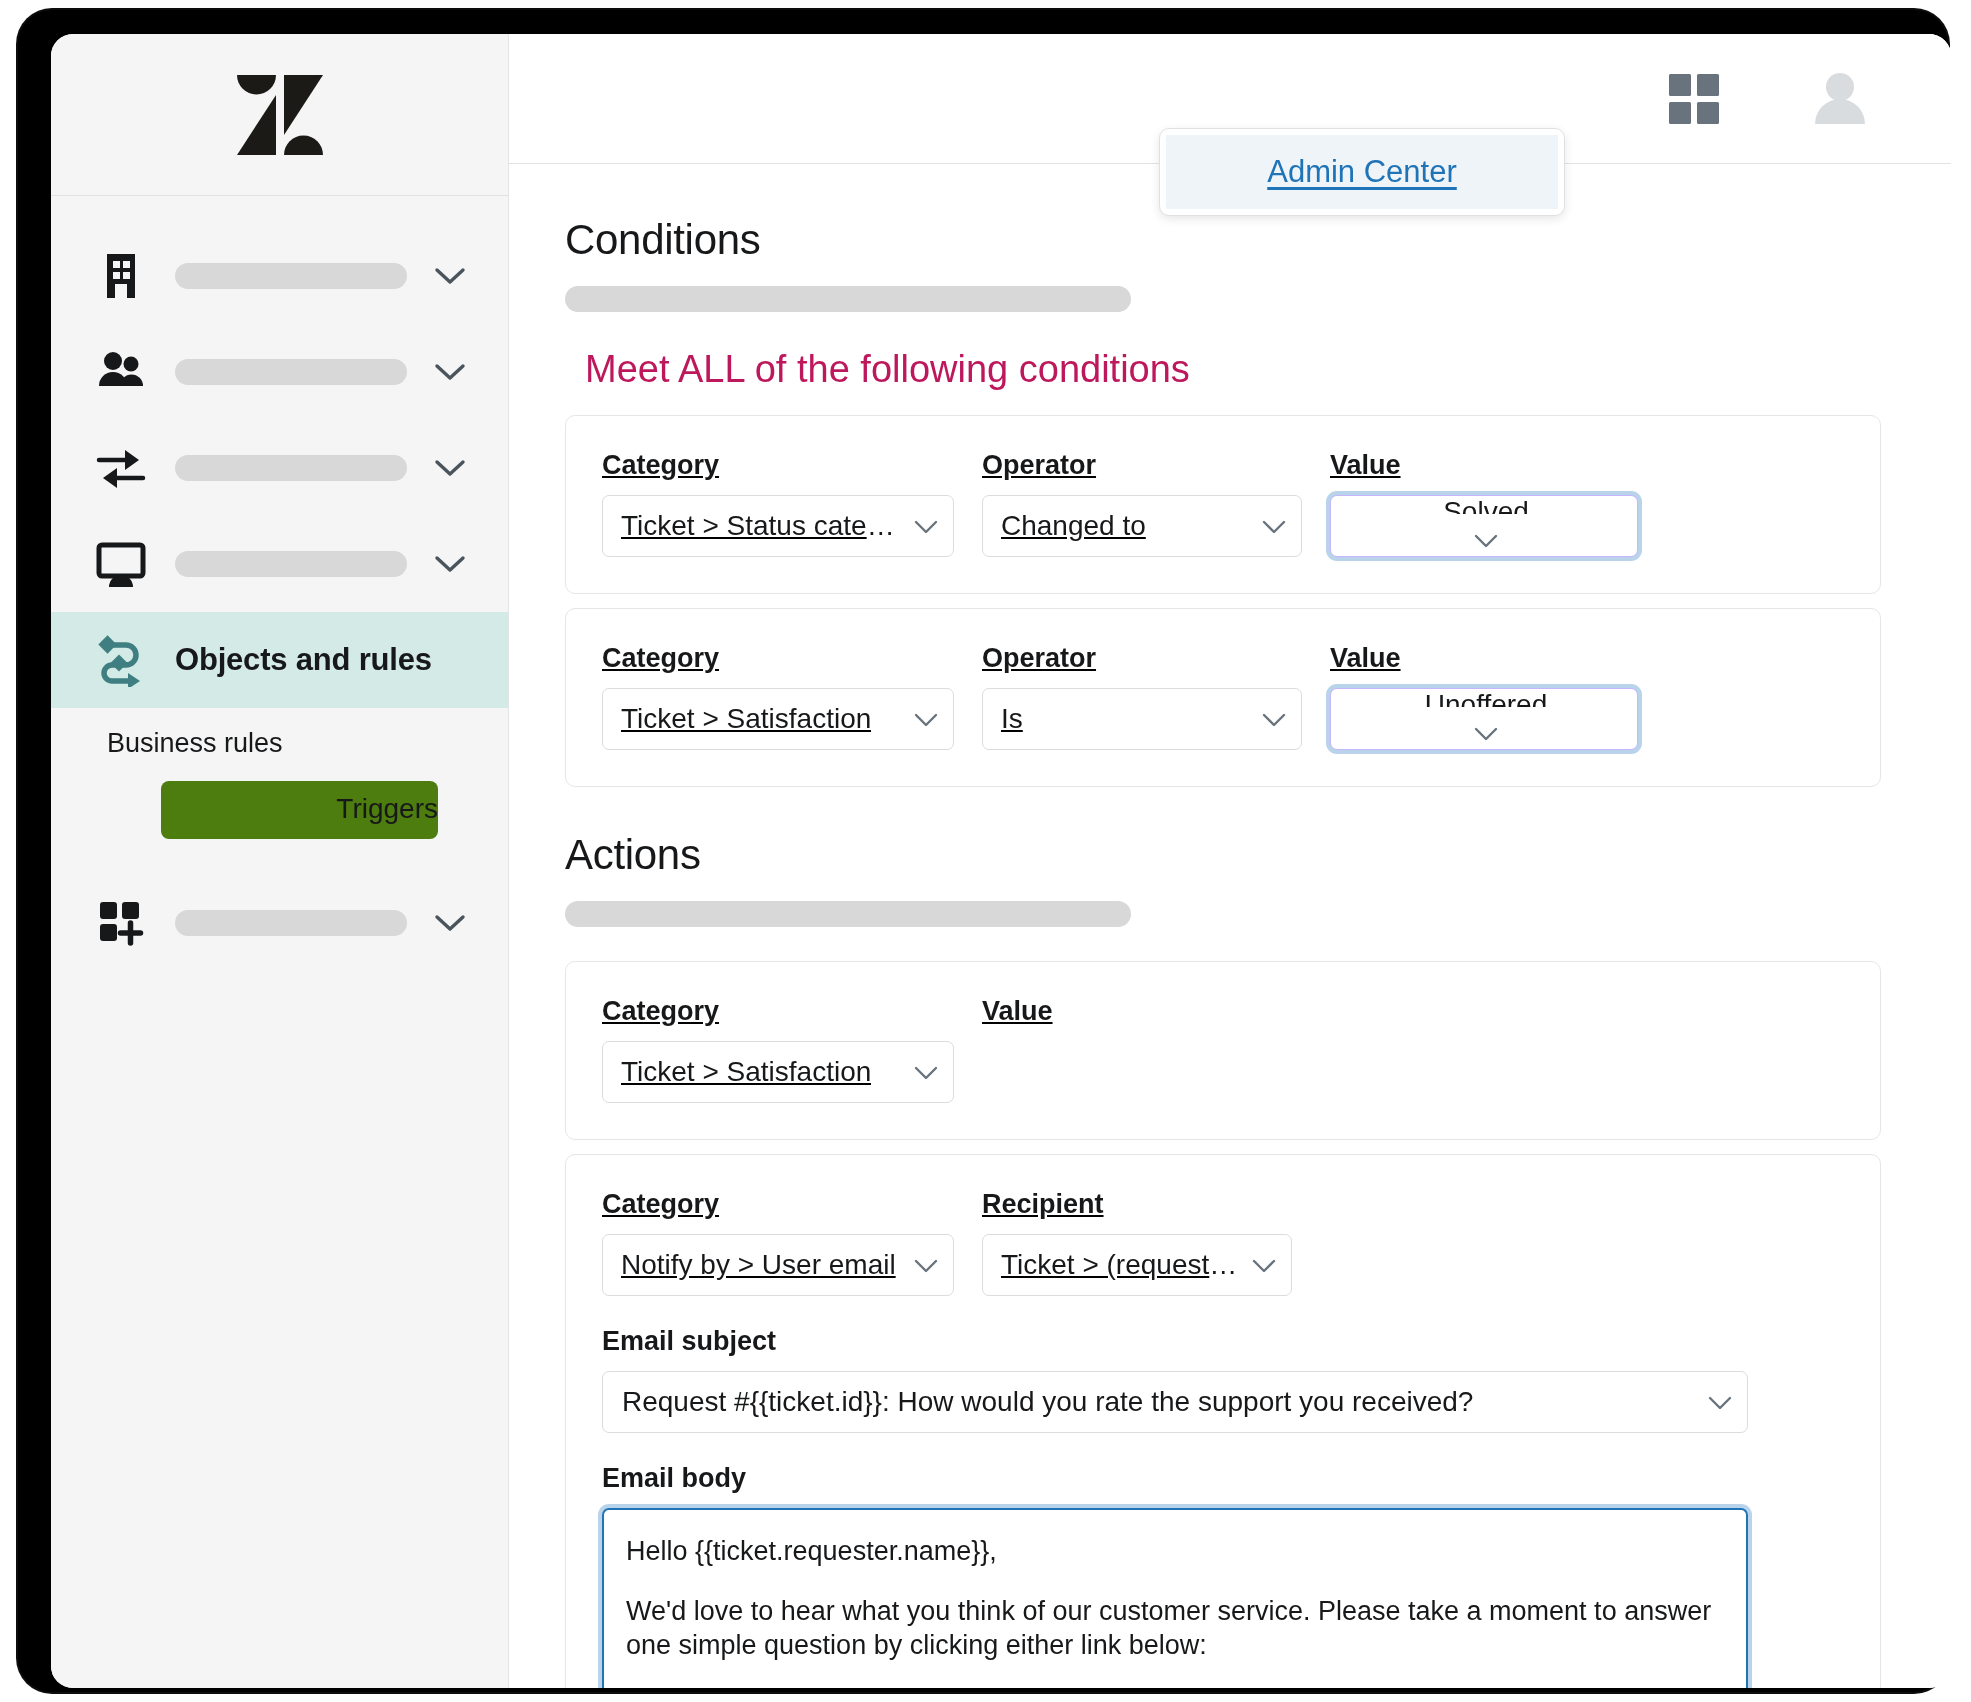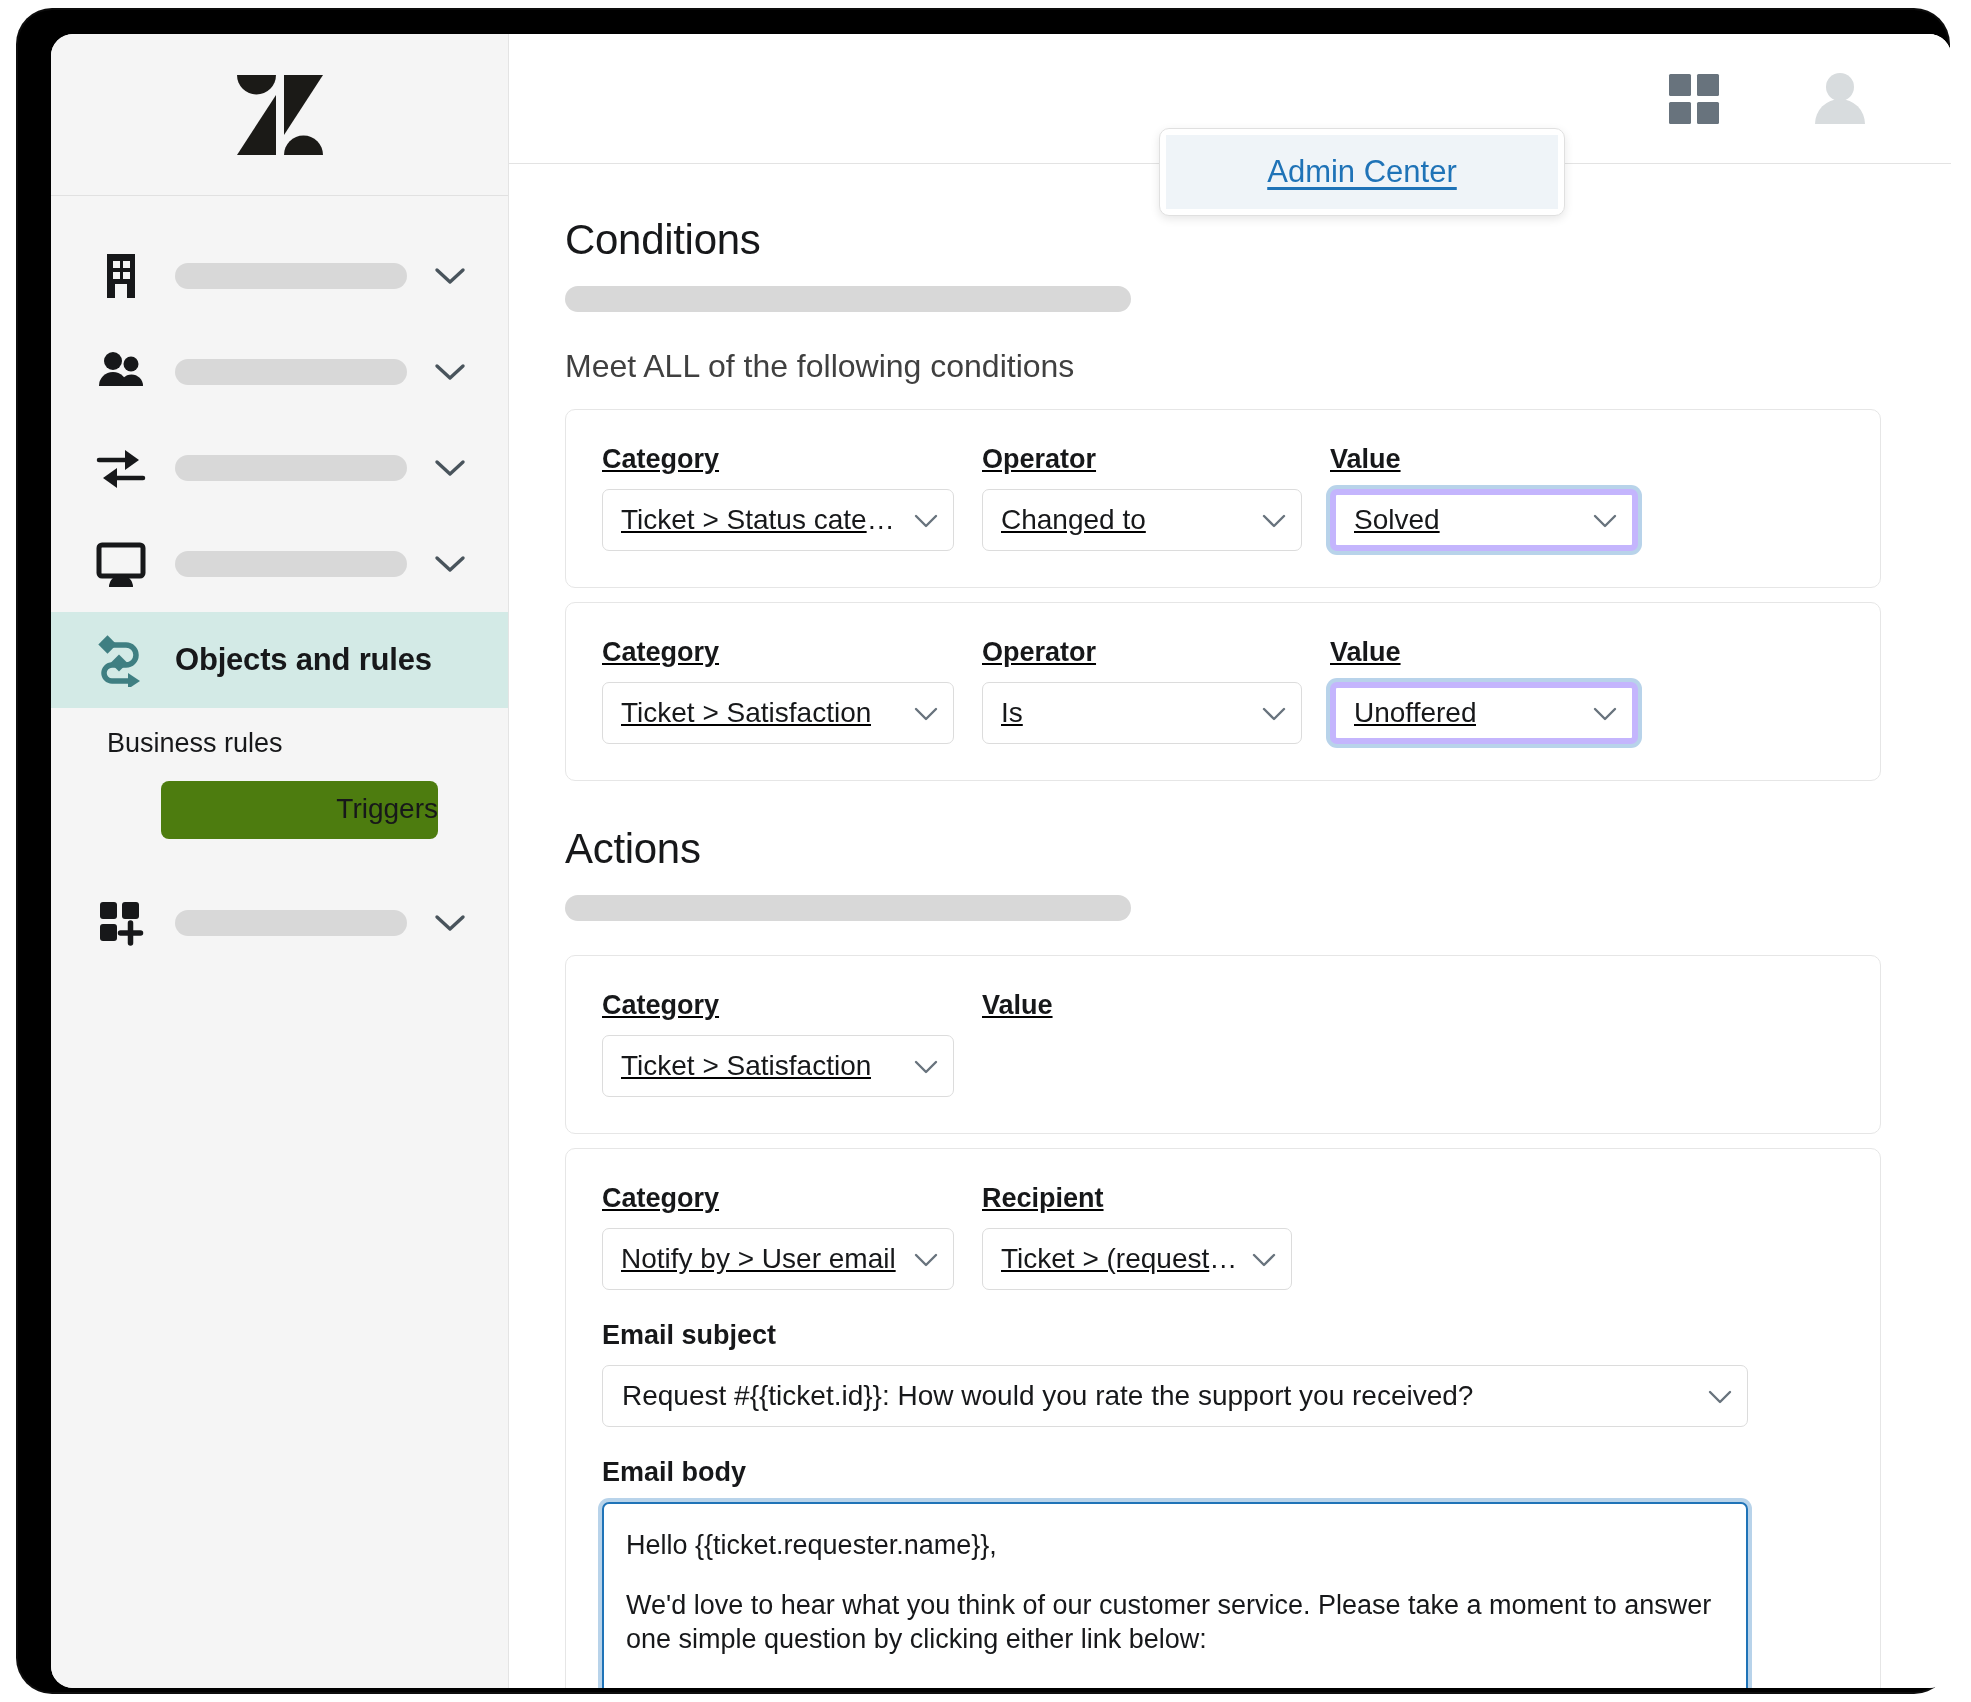--- a/index.html
+++ b/index.html
@@ -159,22 +159,23 @@
   }
   .title-ph {
     margin-top: 22px;
     height: 26px;
     width: 566px;
     border-radius: 13px;
     background: #d8d8d8;
   }
   .meet-all {
     margin-top: 36px;
-    font-size: 32px;
-    color: #404040;
+    font-size: 38px;
+    color: #be185d;
+    margin-left: 20px;
   }
 
   .card {
     margin-top: 24px;
     border: 1px solid #e6e6e6;
     border-radius: 10px;
     background: #ffffff;
     padding: 34px 36px 36px 36px;
   }
   .card + .card { margin-top: 14px; }
@@ -202,22 +203,23 @@
     display: flex;
     align-items: center;
     padding: 0 14px 0 18px;
     font-size: 28px;
     color: #17181a;
     justify-content: space-between;
     gap: 10px;
   }
   .ctrl .txt { white-space: nowrap; overflow: hidden; text-overflow: ellipsis; }
   .ctrl.focused {
-    border: 6px solid #c4b5fd;
+    border: 1px solid #c4b5fd;
     box-shadow: 0 0 0 4px #b8d3ea;
+    flex-direction: column;
   }
 
   .wide-field { margin-top: 30px; }
   .ctrl.subject { width: 1146px; padding-left: 19px; }
 
   .textarea-box {
     width: 1146px;
     height: 268px;
     border: 2px solid #1f73b7;
     box-shadow: 0 0 0 4px #b8d3ea;

